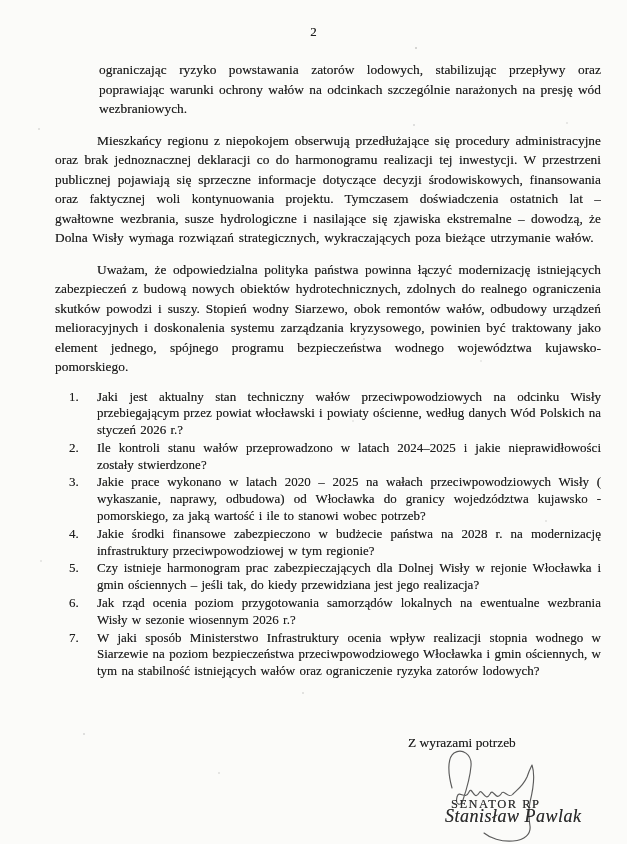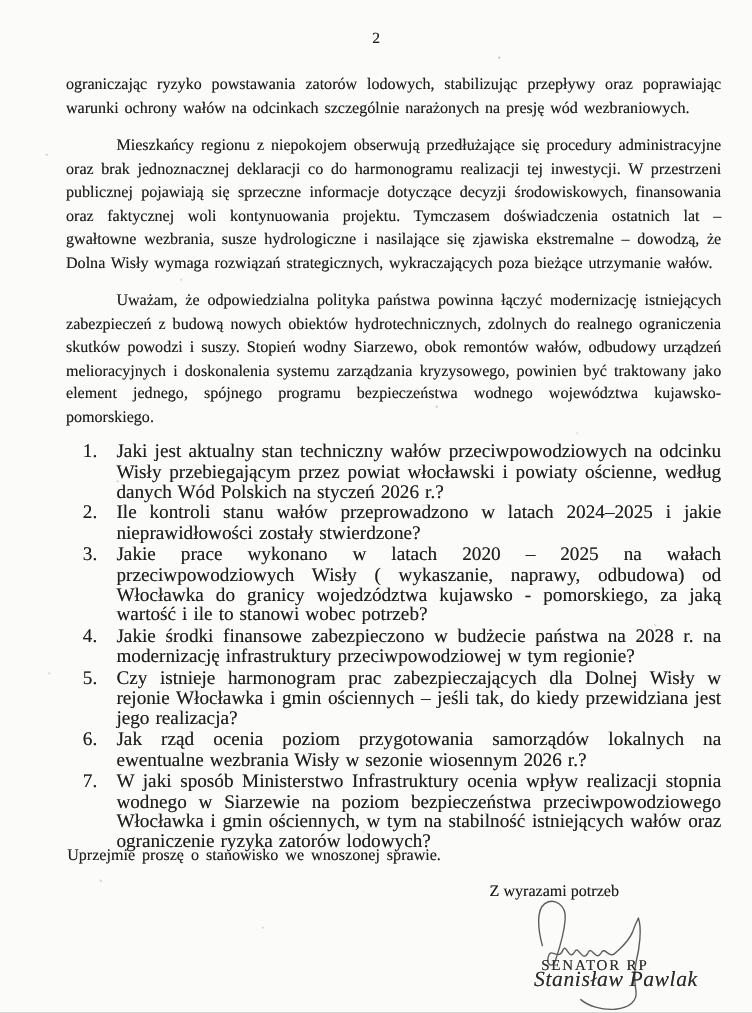--- a/index.html
+++ b/index.html
@@ -20,27 +20,27 @@
     text-align:center;font-size:13px;
   }
   .para{
     margin:0 0 12px 0;
     font-size:13.4px;
     line-height:19.5px;
     text-align:justify;
     word-spacing:1.5px;
   }
   .para.indent{text-indent:42px;}
-  .para.first{margin-top:36px;}
+  .para.first{margin-top:36px;margin-left:44px;}
   ol.questions{
     margin:6px 0 0 0;
     padding:0 0 0 42px;
     list-style:none;
     counter-reset:q;
-    font-size:16px;
+    font-size:13px;
     line-height:16.8px;
   }
   ol.questions li{
     counter-increment:q;
     position:relative;
     text-align:justify;
     word-spacing:1px;
     margin:0 0 1px 0;
   }
   ol.questions li::before{
@@ -111,21 +111,20 @@
   <ol class="questions">
     <li>Jaki jest aktualny stan techniczny wałów przeciwpowodziowych na odcinku Wisły przebiegającym przez powiat włocławski i powiaty ościenne, według danych Wód Polskich na styczeń 2026 r.?</li>
     <li>Ile kontroli stanu wałów przeprowadzono w latach 2024–2025 i jakie nieprawidłowości zostały stwierdzone?</li>
     <li>Jakie prace wykonano w latach 2020 – 2025 na wałach przeciwpowodziowych Wisły ( wykaszanie, naprawy, odbudowa) od Włocławka do granicy wojedzództwa kujawsko - pomorskiego, za jaką wartość i ile to stanowi wobec potrzeb?</li>
     <li>Jakie środki finansowe zabezpieczono w budżecie państwa na 2028 r. na modernizację infrastruktury przeciwpowodziowej w tym regionie?</li>
     <li>Czy istnieje harmonogram prac zabezpieczających dla Dolnej Wisły w rejonie Włocławka i gmin ościennych – jeśli tak, do kiedy przewidziana jest jego realizacja?</li>
     <li>Jak rząd ocenia poziom przygotowania samorządów lokalnych na ewentualne wezbrania Wisły w sezonie wiosennym 2026 r.?</li>
     <li>W jaki sposób Ministerstwo Infrastruktury ocenia wpływ realizacji stopnia wodnego w Siarzewie na poziom bezpieczeństwa przeciwpowodziowego Włocławka i gmin ościennych, w tym na stabilność istniejących wałów oraz ograniczenie ryzyka zatorów lodowych?</li>
   </ol>
 
-  <div class="closing">Uprzejmie proszę o stanowisko we wnoszonej sprawie.</div>
 
   <div class="valediction">Z wyrazami potrzeb</div>
 
   <svg class="sig-svg" viewBox="0 0 156 98" aria-hidden="true">
     <path fill="none" stroke-width="1.15" stroke-linecap="round" stroke-linejoin="round" opacity="0.9" d="M 24 42
          C 20 28 19 12 26 7
          C 34 2 44 8 43 20
          C 42 33 38 45 35 54
          C 33 61 27 59 29 51
          C 31 43 37 55 41 46

